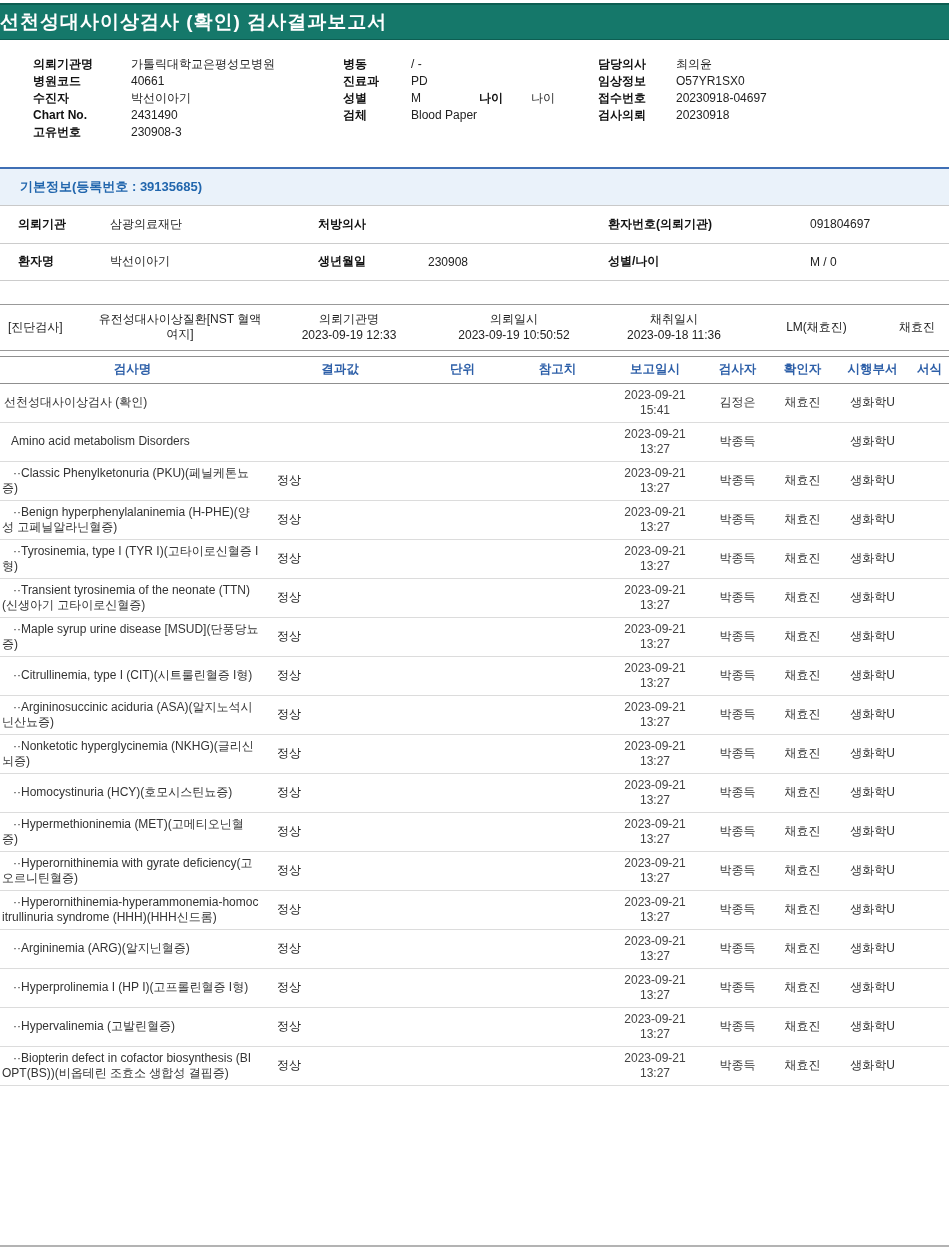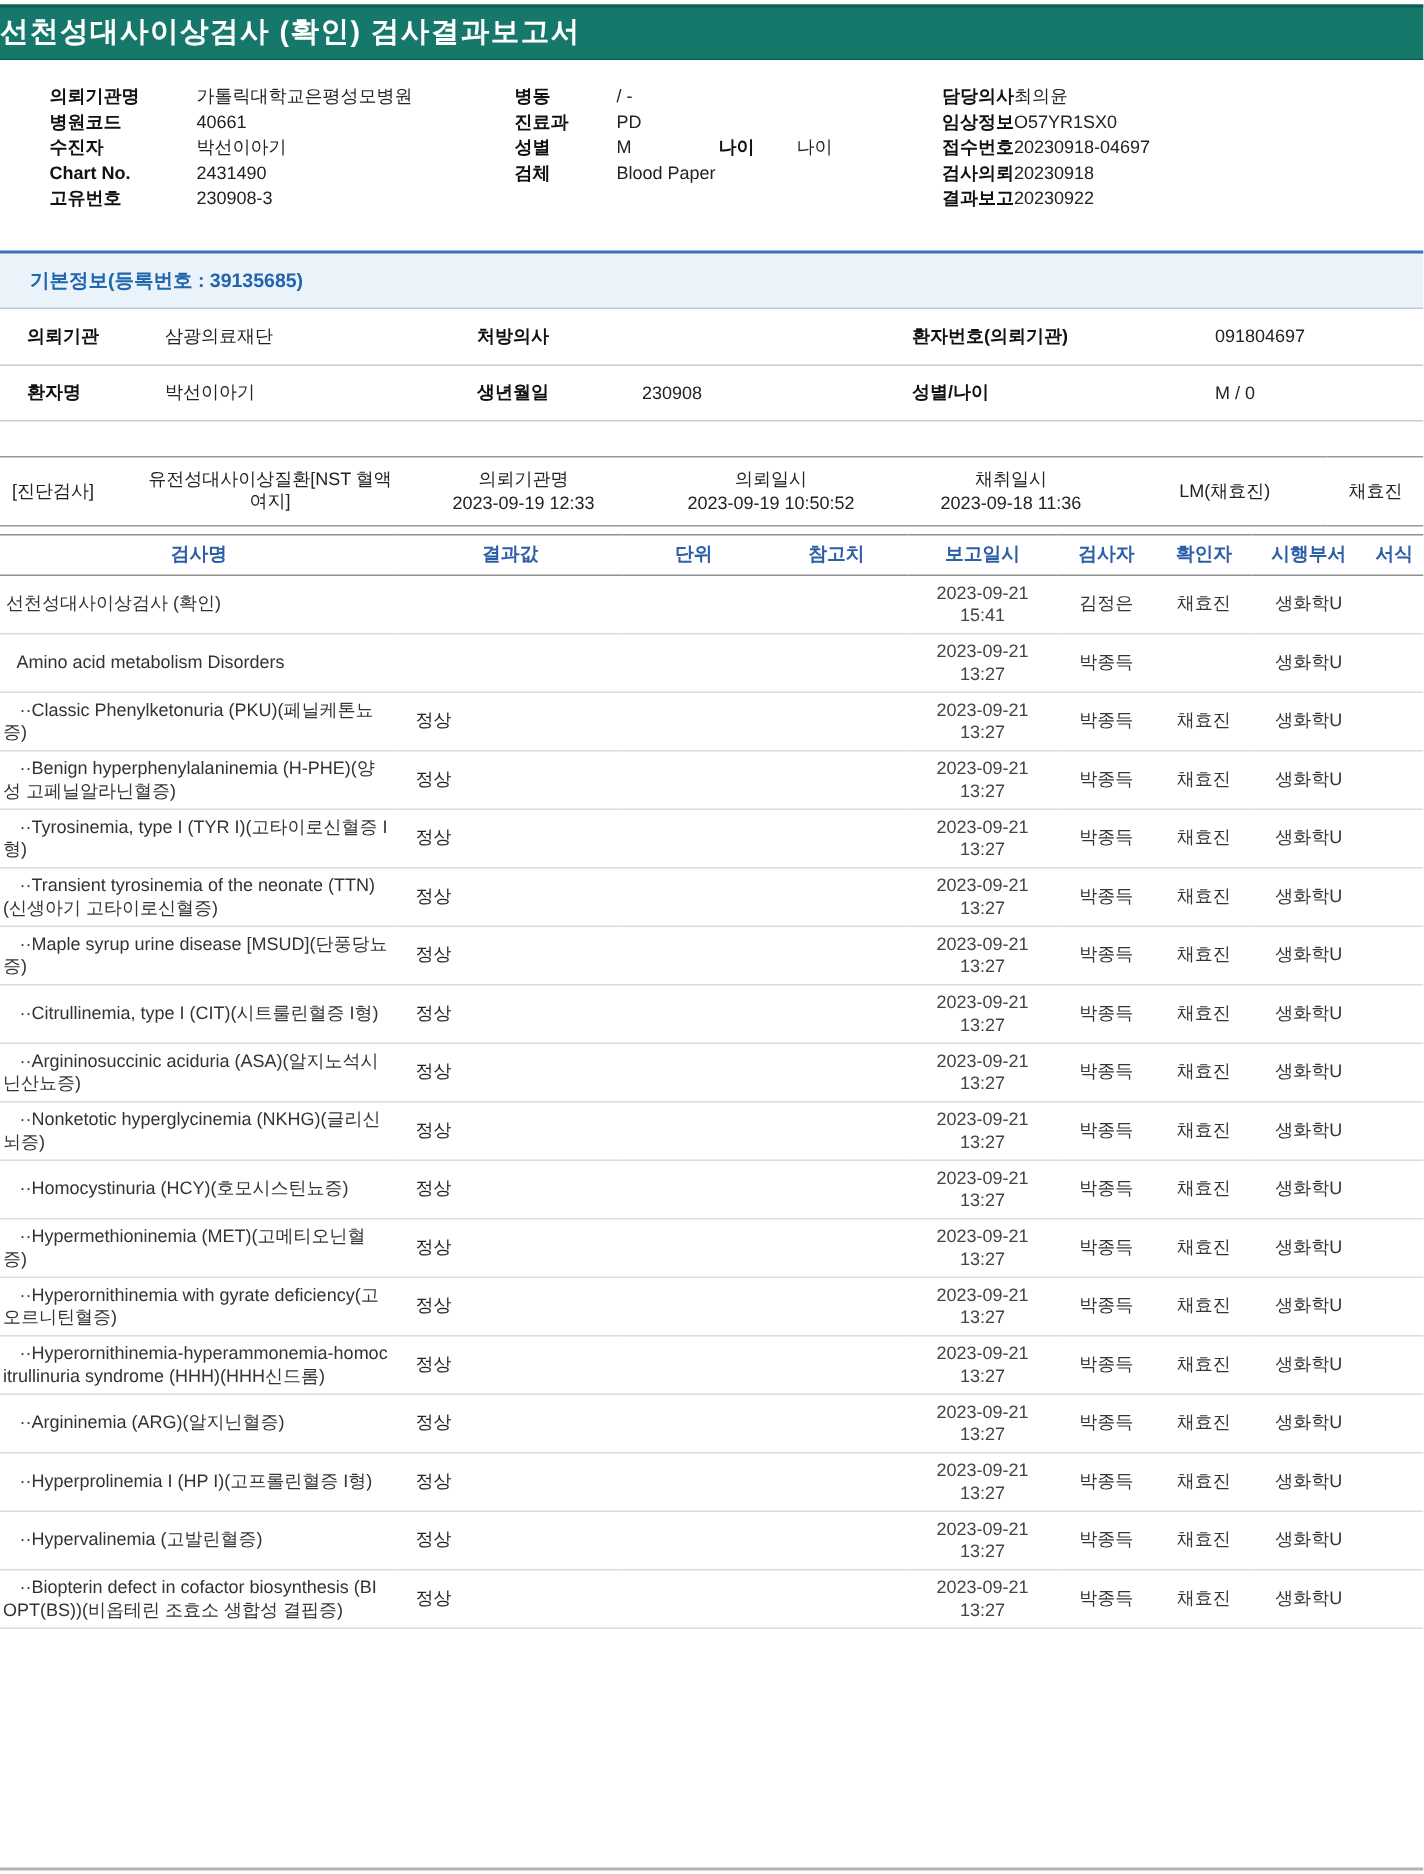--- a/index.html
+++ b/index.html
@@ -23,21 +23,21 @@
     font-size: 19px; font-weight: bold;
     text-align: left; line-height: 34px;
     letter-spacing: 1px;
   }
 
   
   .hdr { display: flex; padding: 16px 0 26px 0; }
   .hdr-col { display: flex; flex-direction: column; }
   .col-left  { margin-left: 33px; width: 310px; }
   .col-mid   { width: 245px; }
-  .col-right { width: 330px; margin-left: 10px; text-align: right; }
+  .col-right { width: 330px; margin-left: 10px; }
   .pair { display: flex; line-height: 17px; }
   .pair .lbl { font-weight: bold; color: #111; }
   .col-left  .lbl { width: 98px; }
   .col-mid   .lbl { width: 68px; }
   .col-right .lbl { width: 78px; }
   .pair .val { color: #222; }
   .inline-pair { display: flex; }
   .inline-pair .lbl2 { font-weight: bold; width: 52px; margin-left: 58px; }
 
   
@@ -138,24 +138,20 @@
         <span class="lbl">임상정보</span>
         <span class="val">O57YR1SX0</span>
       </div>
     <div class="pair">
         <span class="lbl">접수번호</span>
         <span class="val">20230918-04697</span>
       </div>
     <div class="pair">
         <span class="lbl">검사의뢰</span>
         <span class="val">20230918</span>
-      </div>
-    <div class="pair">
-        <span class="lbl">결과보고</span>
-        <span class="val">20230922</span>
       </div>
   </div>
 </div>
 
 <div class="section-band">기본정보(등록번호 : 39135685)</div>
 
 <table class="basic-table">
   <colgroup>
     <col style="width:110px">
       <col style="width:190px">

